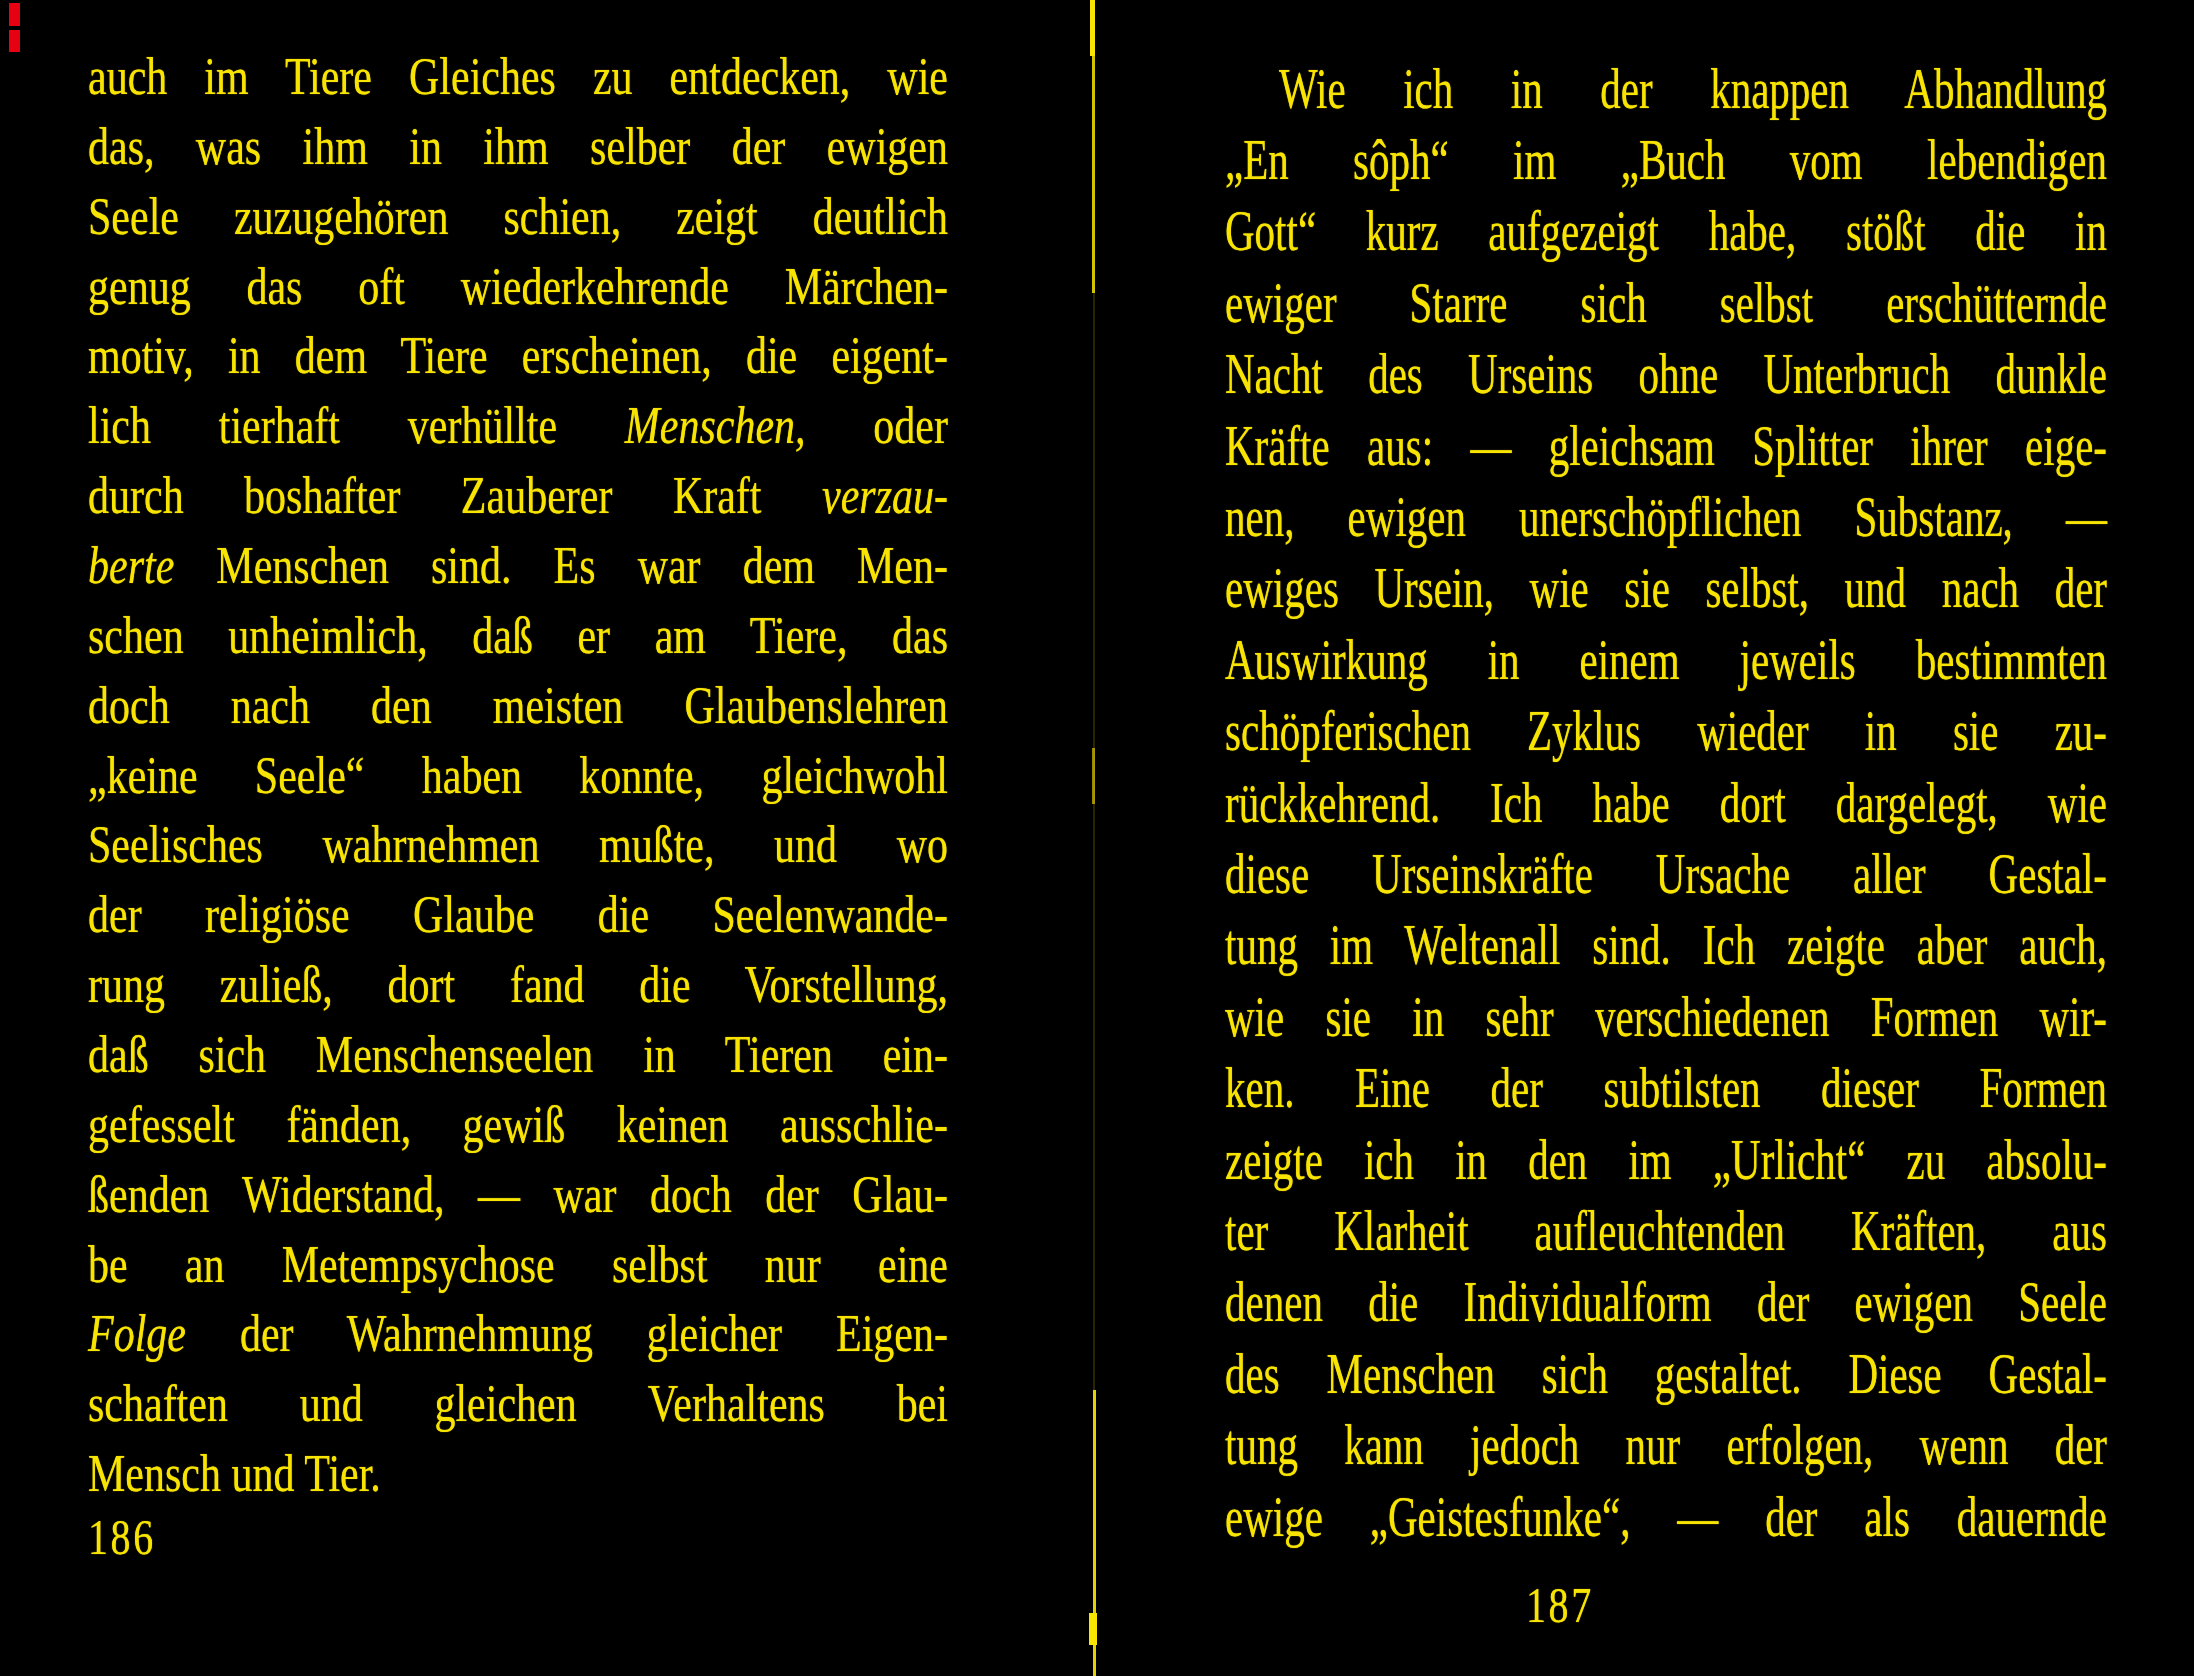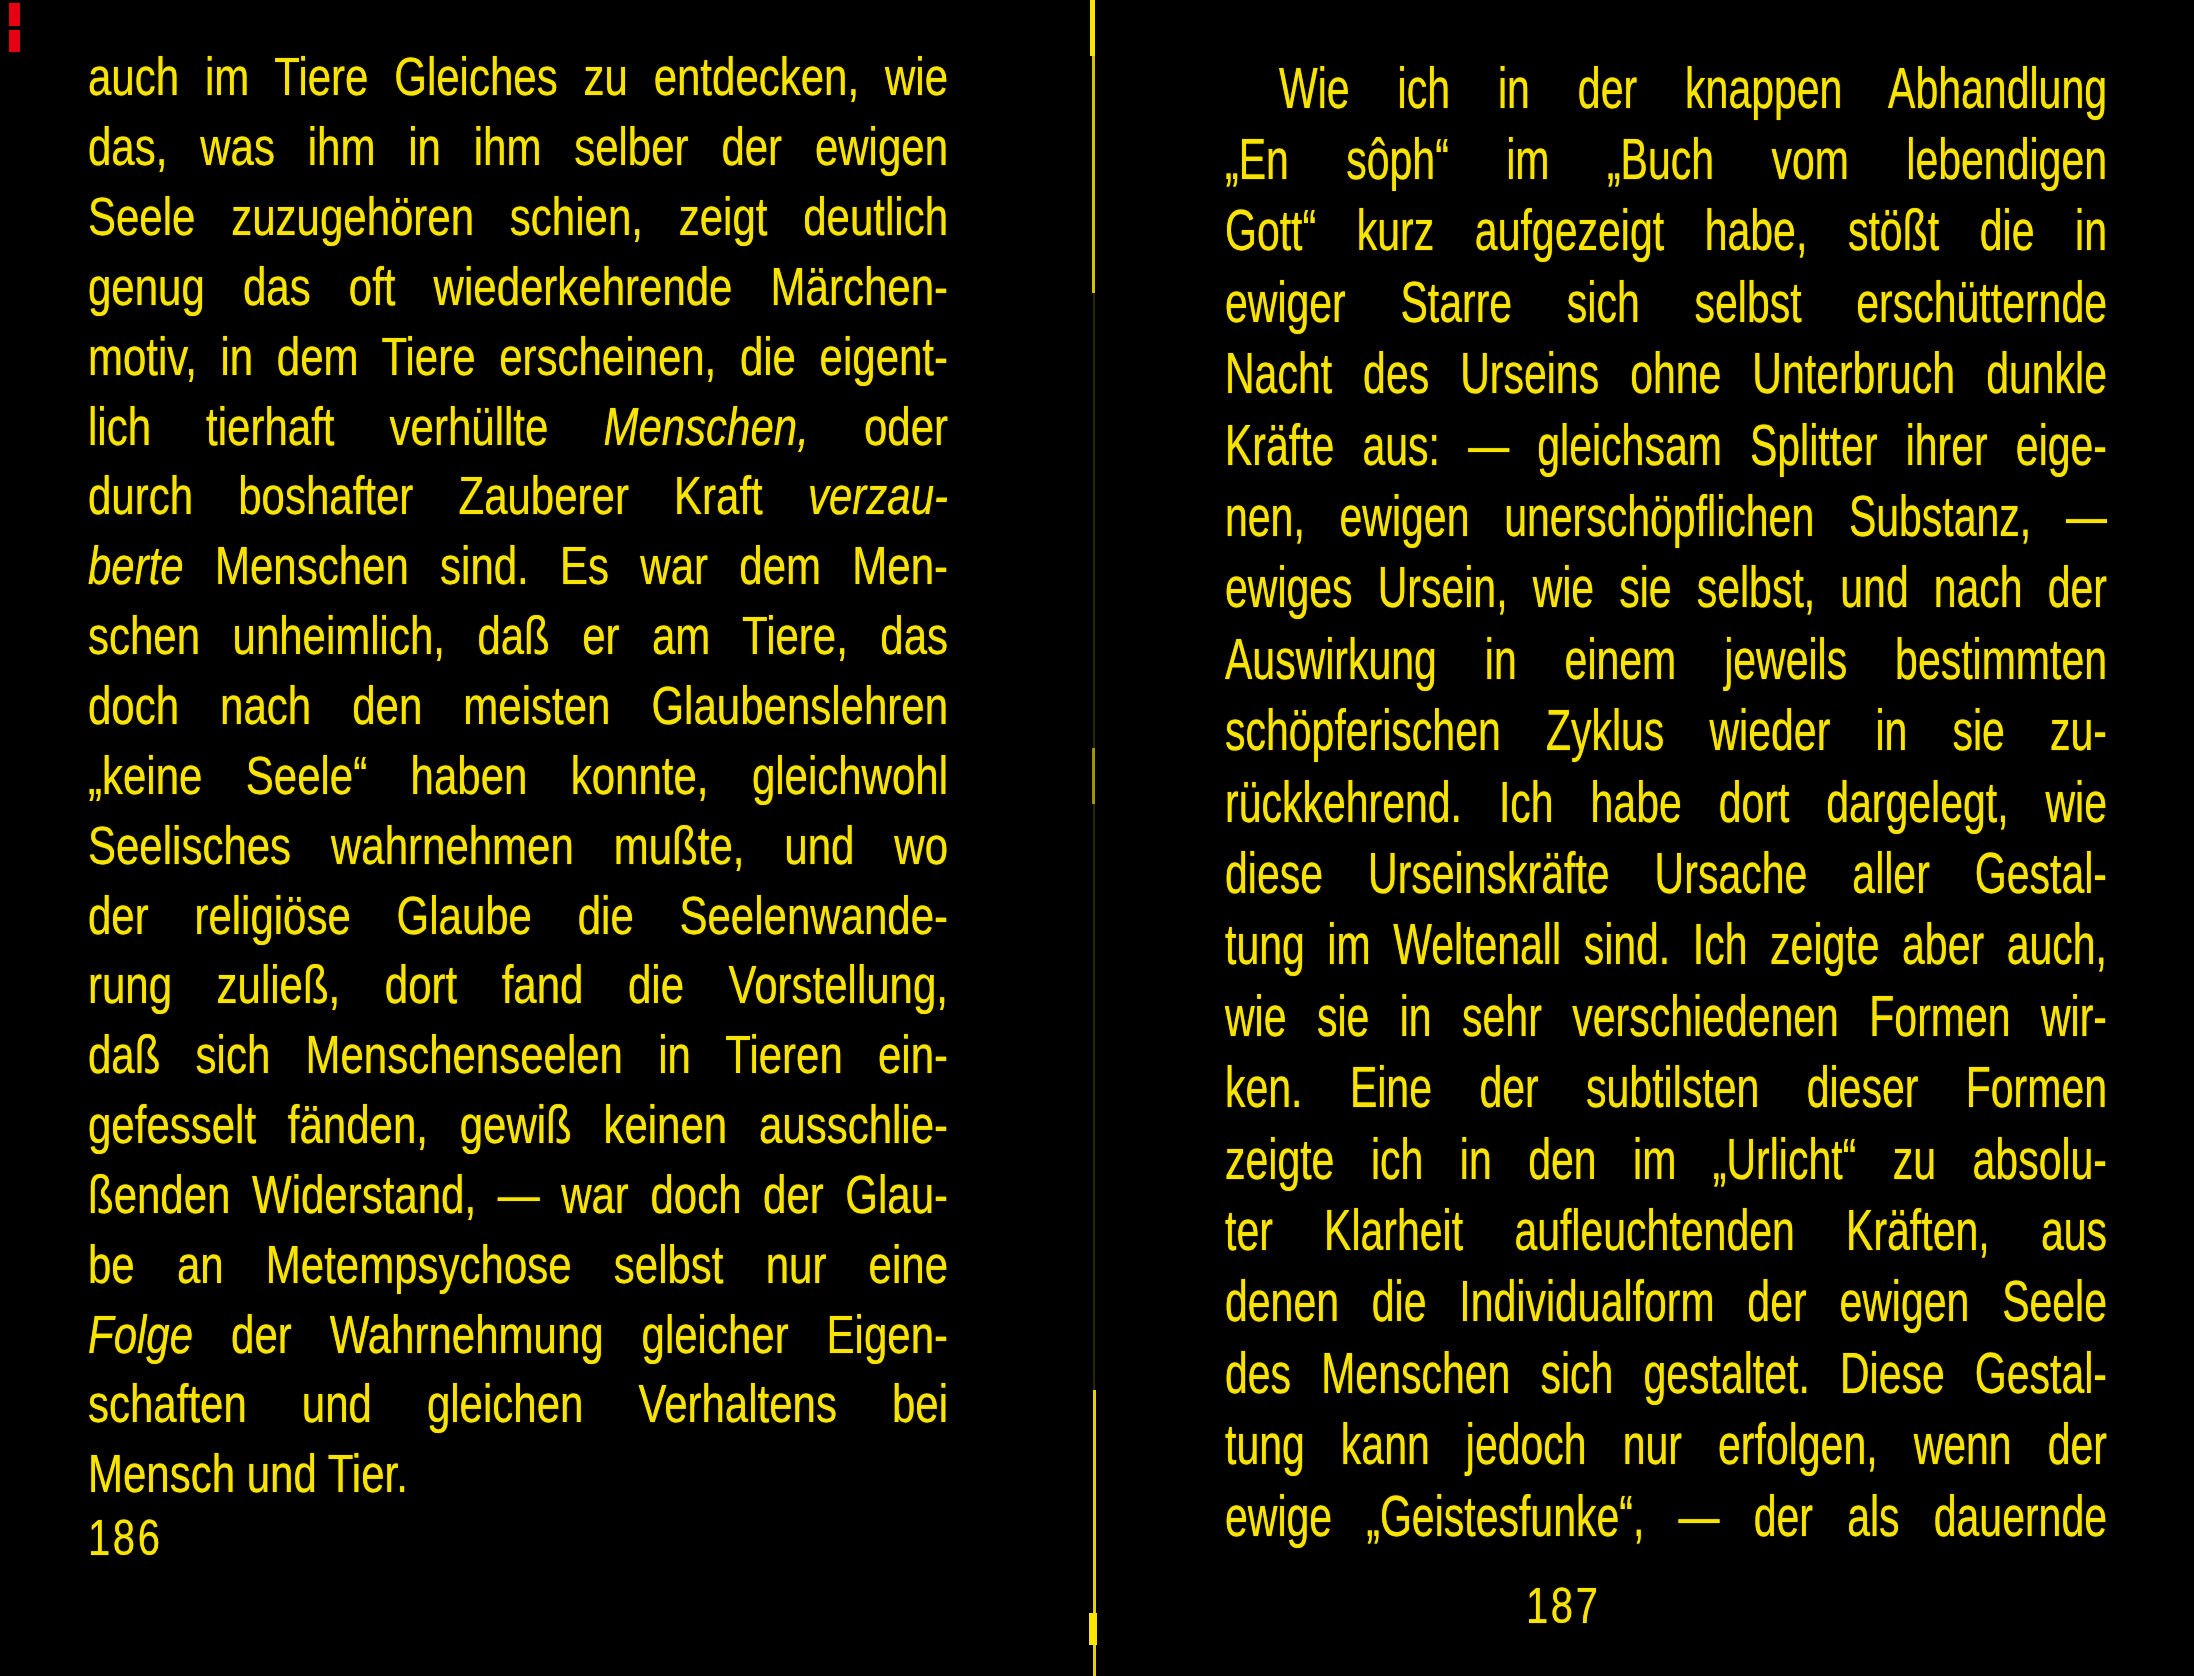--- a/index.html
+++ b/index.html
@@ -6,21 +6,21 @@
     --bg:#000000;
     --text:#f8e400;
     --red:#e60012;
   }
   html,body{margin:0;padding:0;background:var(--bg);}
   .spread{
     position:relative;
     width:2195px;height:1677px;
     background:var(--bg);
     overflow:hidden;
-    font-family:Liberation Sans, sans-serif;
+    font-family:Liberation Serif, serif;
     color:var(--text);
   }
   .text-block{
     position:absolute;
     transform-origin:top left;
     text-shadow:0 0 0.9px rgba(248,228,0,.85);
   }
   #left-lines{
     left:88px;top:42px;width:860px;
     font-size:42px;line-height:55px;

